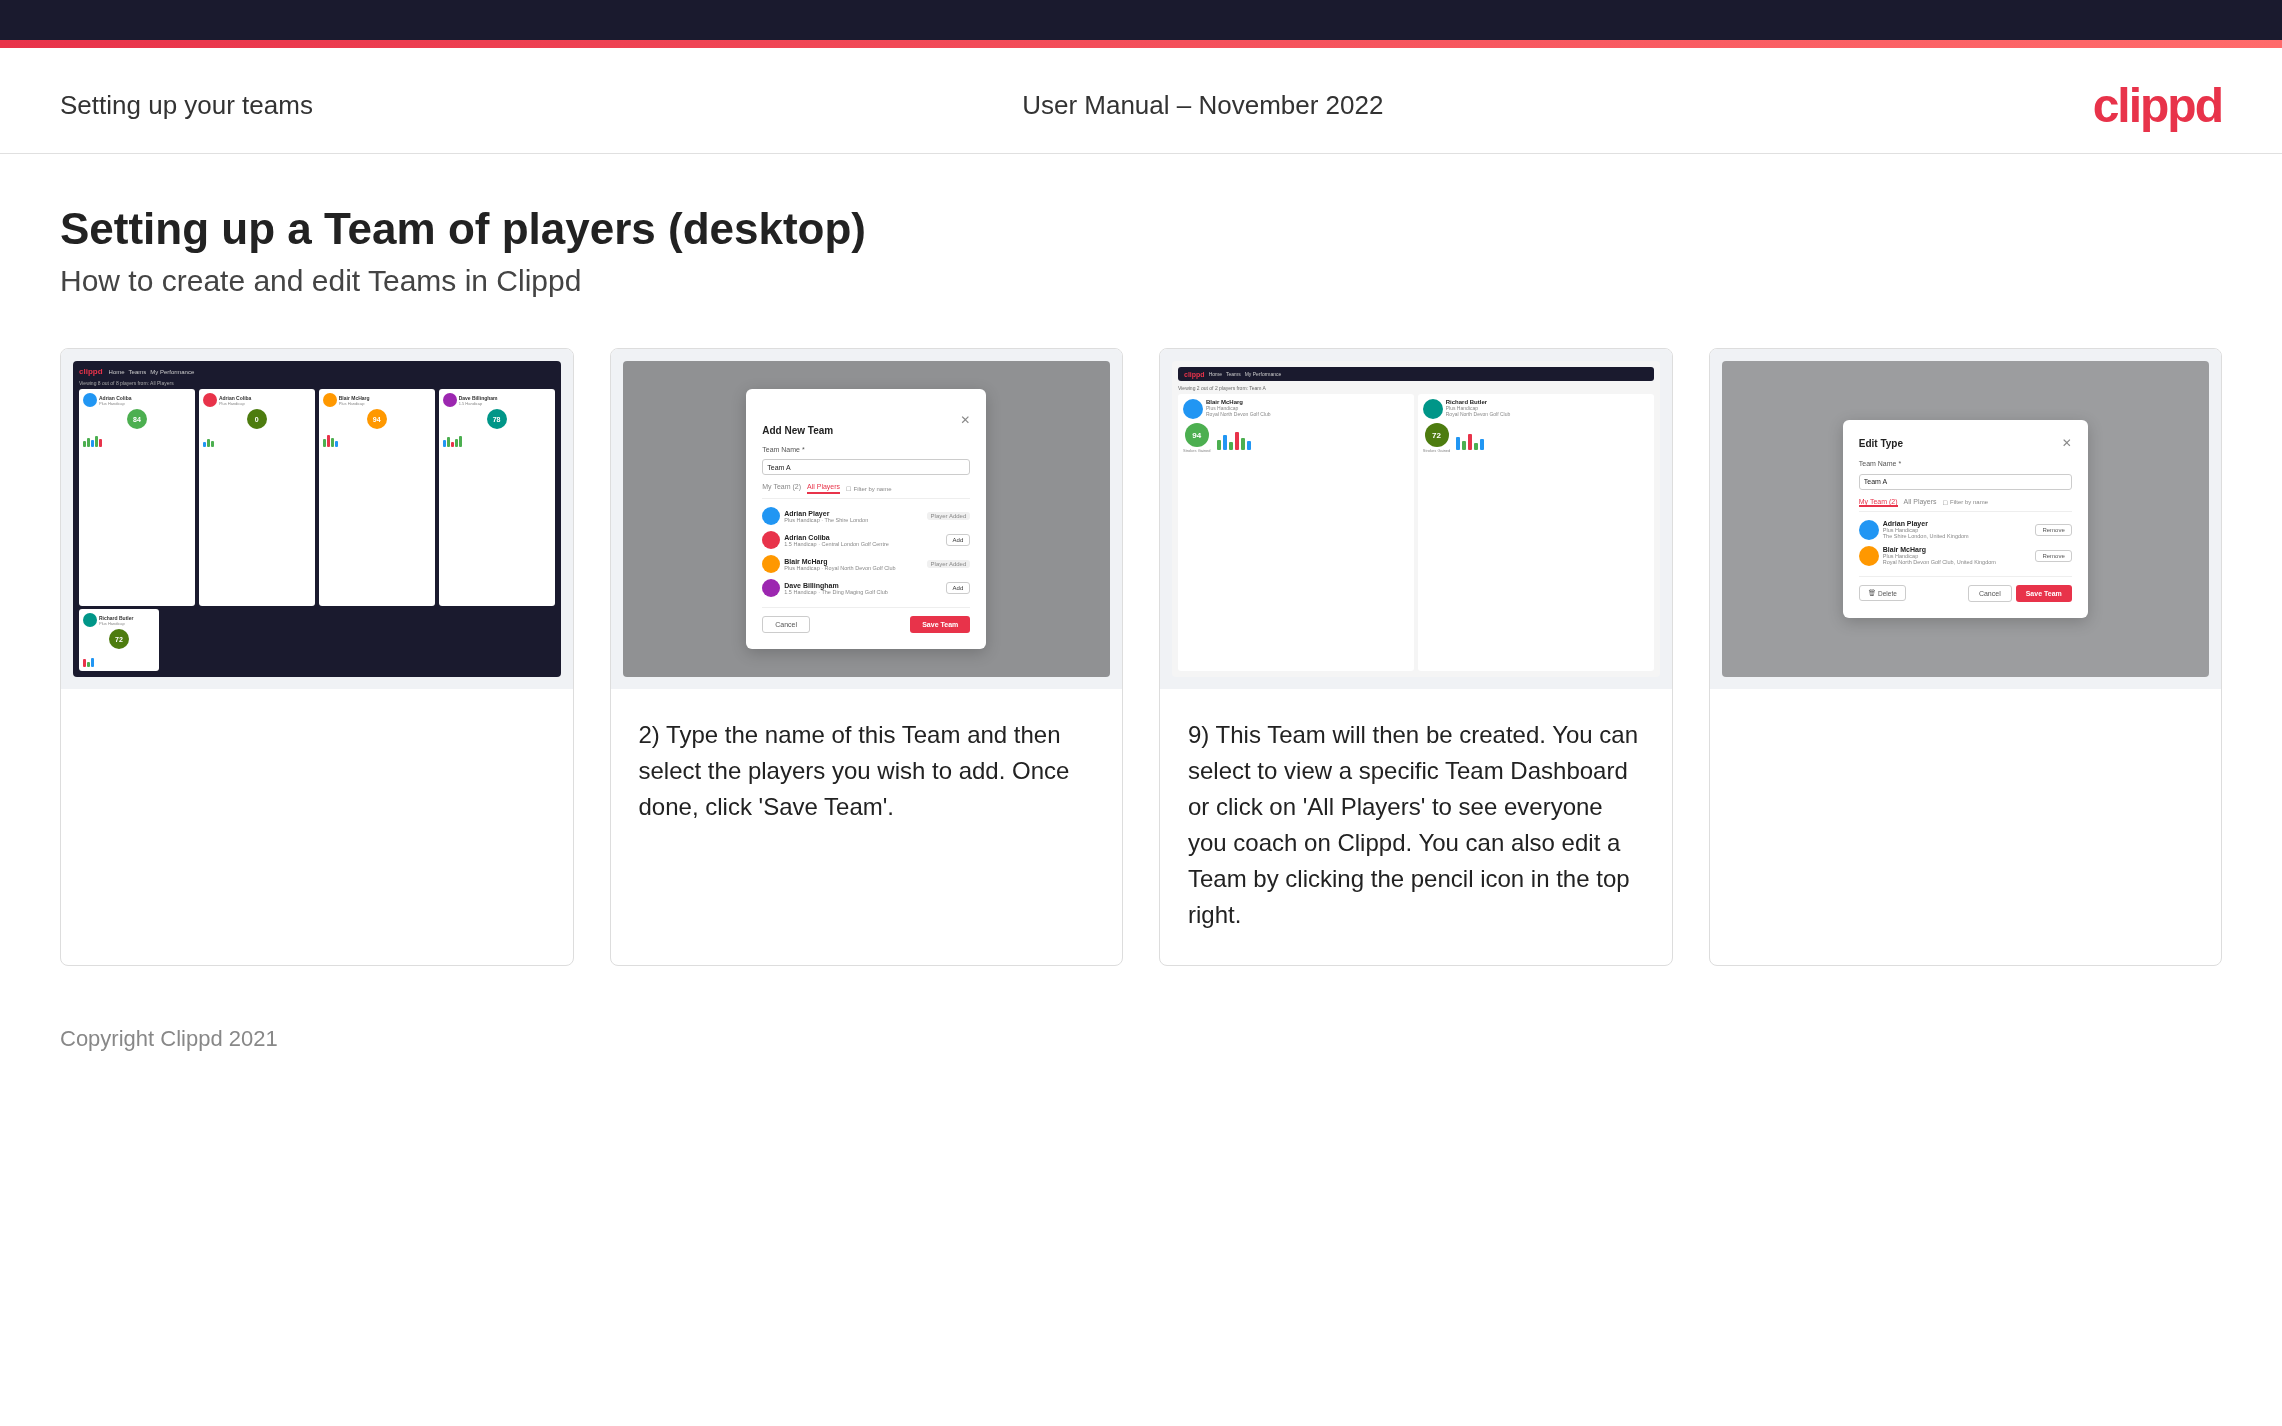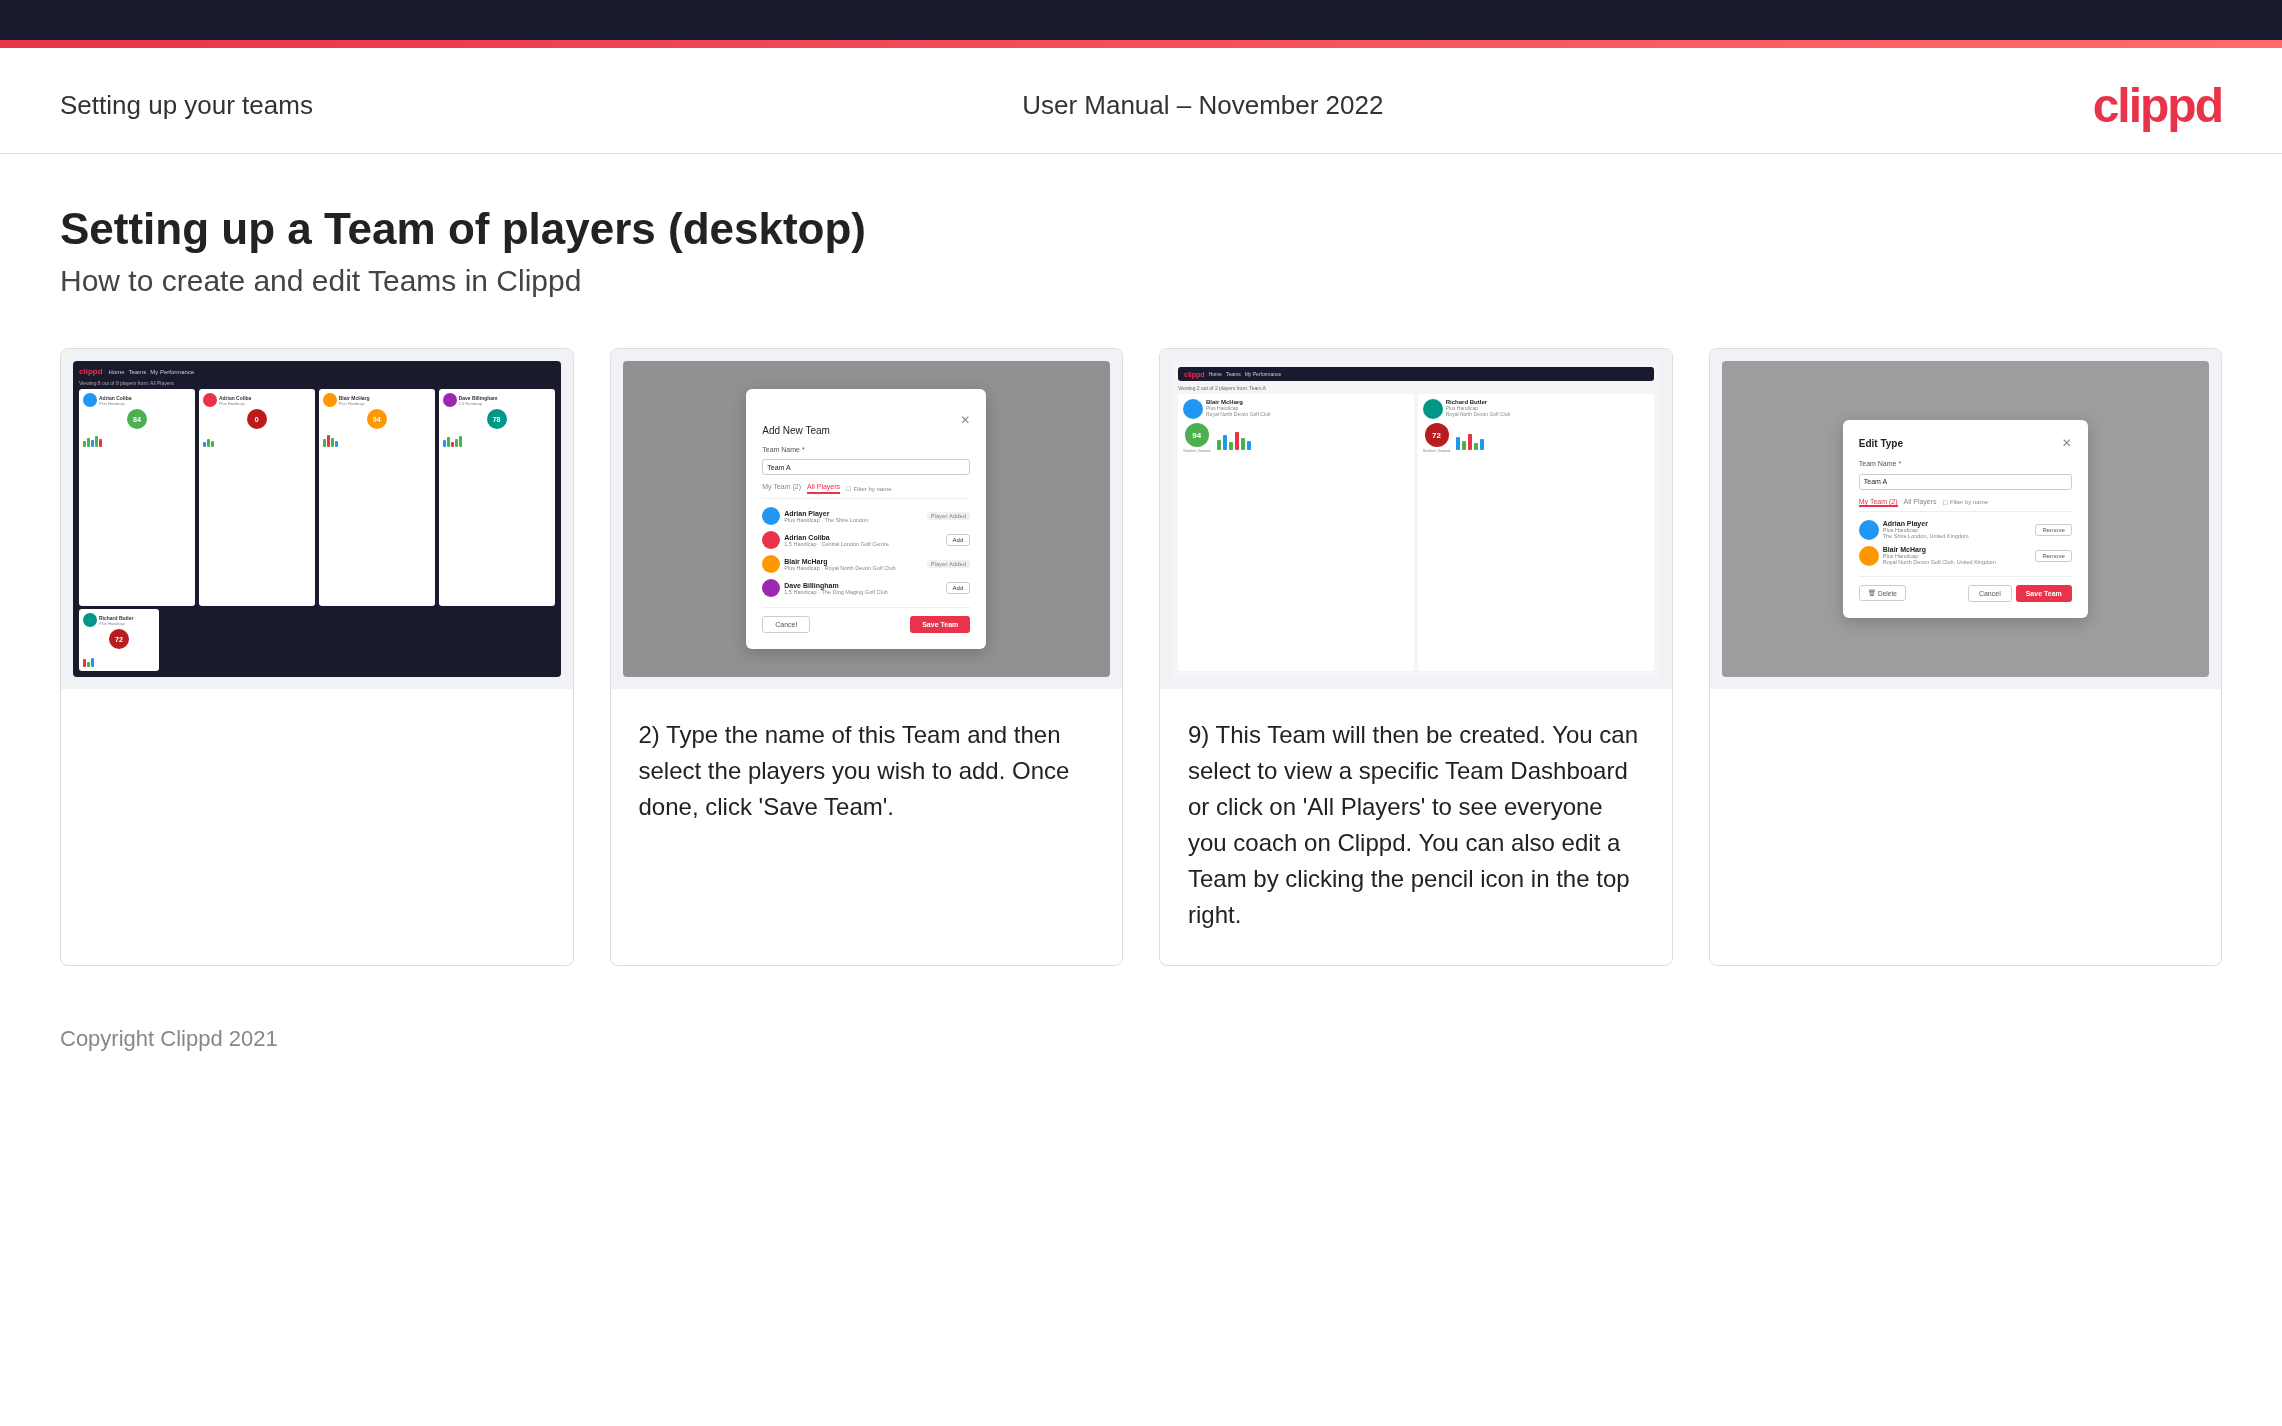--- a/index.html
+++ b/index.html
@@ -171,21 +171,21 @@
       justify-content: center;
       width: 20px;
       height: 20px;
       border-radius: 50%;
       font-weight: bold;
       font-size: 7px;
       color: #fff;
       margin: 2px auto;
     }
     .score-green { background: #4caf50; }
-    .score-blue { background: #b91c1c; }
+    .score-blue { background: #4d7c0f; }
     .score-orange { background: #ff9800; }
     .score-teal { background: #009688; }
 
     .mini-bars {
       display: flex;
       gap: 1px;
       align-items: flex-end;
       height: 16px;
       margin-top: 2px;
     }
@@ -215,21 +215,21 @@
       box-shadow: 0 4px 16px rgba(0,0,0,0.2);
     }
     .modal-header {
       display: flex;
       justify-content: space-between;
       align-items: center;
       margin-bottom: 10px;
     }
     .modal-title {
       font-size: 10px;
-      font-weight: normal;
+      font-weight: bold;
       color: #222;
       margin-top: 20px;
     }
     .modal-close {
       font-size: 12px;
       color: #888;
       cursor: pointer;
     }
     .modal-label {
       font-size: 7px;

